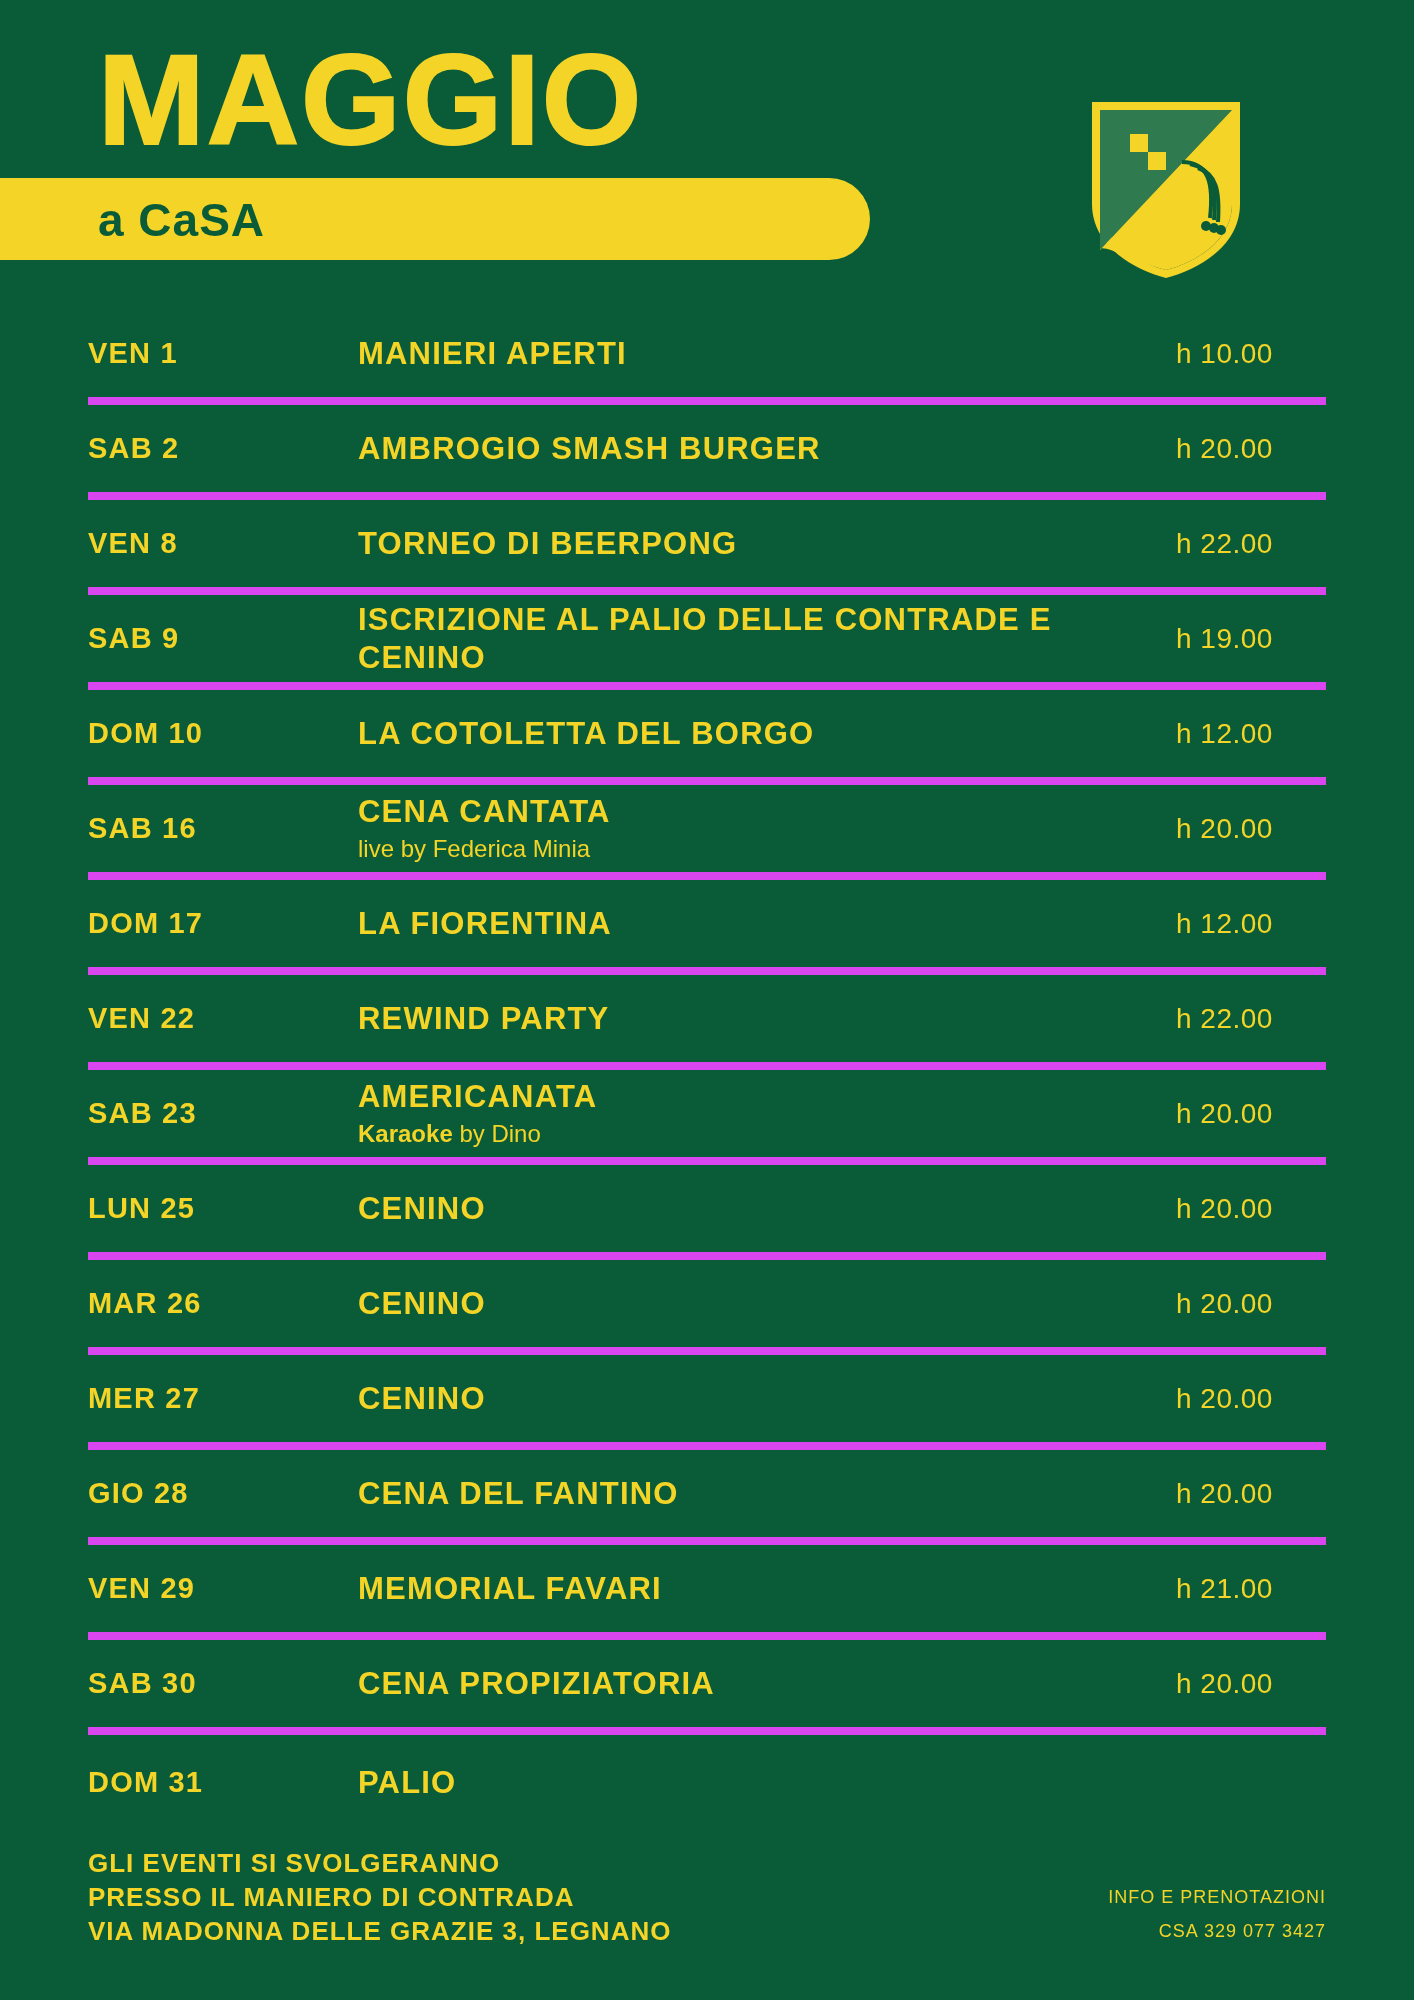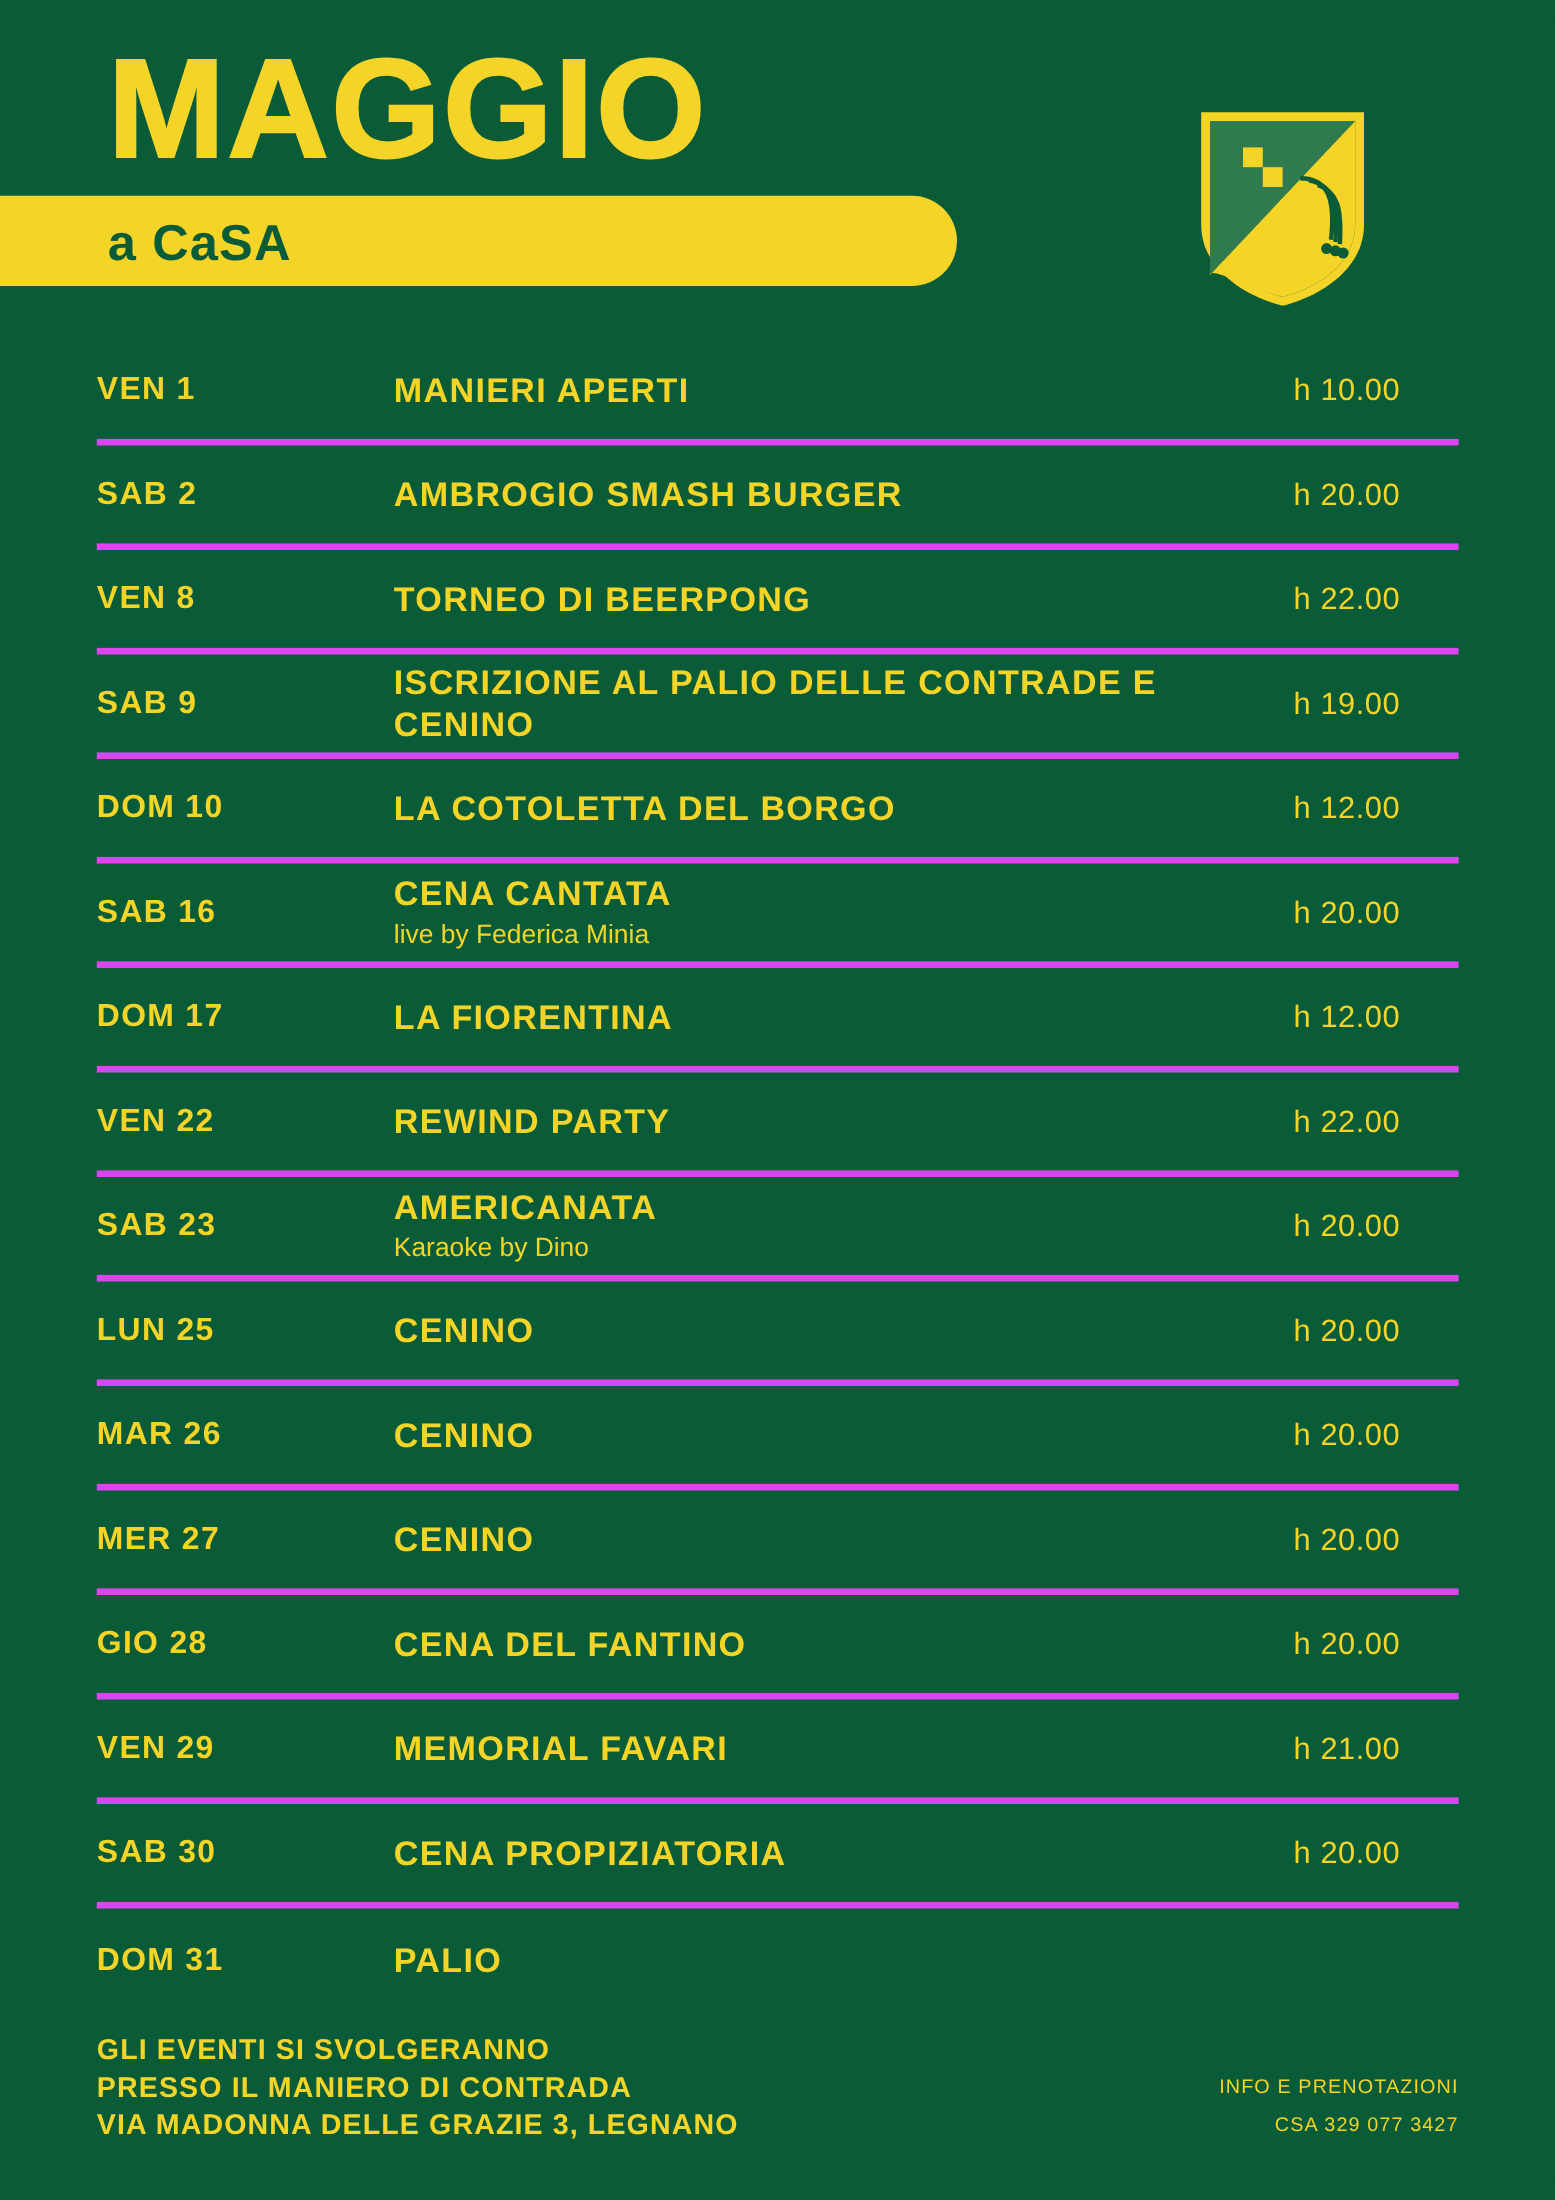--- a/index.html
+++ b/index.html
@@ -75,21 +75,21 @@
     left: 88px;
     right: 88px;
     top: 310px;
   }
 
   .event-row {
     position: relative;
     display: flex;
     align-items: center;
     min-height: 95px;
-    border-bottom: 6px solid #d946ef;
+    border-bottom: 8px solid #d946ef;
   }
   .event-row:last-child { border-bottom: none; }
 
   .ev-day {
     width: 270px;
     flex: 0 0 270px;
     color: #f5d428;
     font-size: 29px;
     font-weight: bold;
     letter-spacing: 1.2px;
@@ -108,21 +108,21 @@
     line-height: 38px;
   }
 
   .ev-sub {
     color: #f5d428;
     font-size: 24px;
     font-weight: normal;
     line-height: 32px;
     margin-top: 2px;
   }
-  .ev-sub b { font-weight: normal; }
+  .ev-sub b { font-weight: bold; }
 
   .ev-time {
     flex: 0 0 150px;
     color: #f5d428;
     font-size: 28px;
     letter-spacing: 0.5px;
   }
 
   
   .footer {

